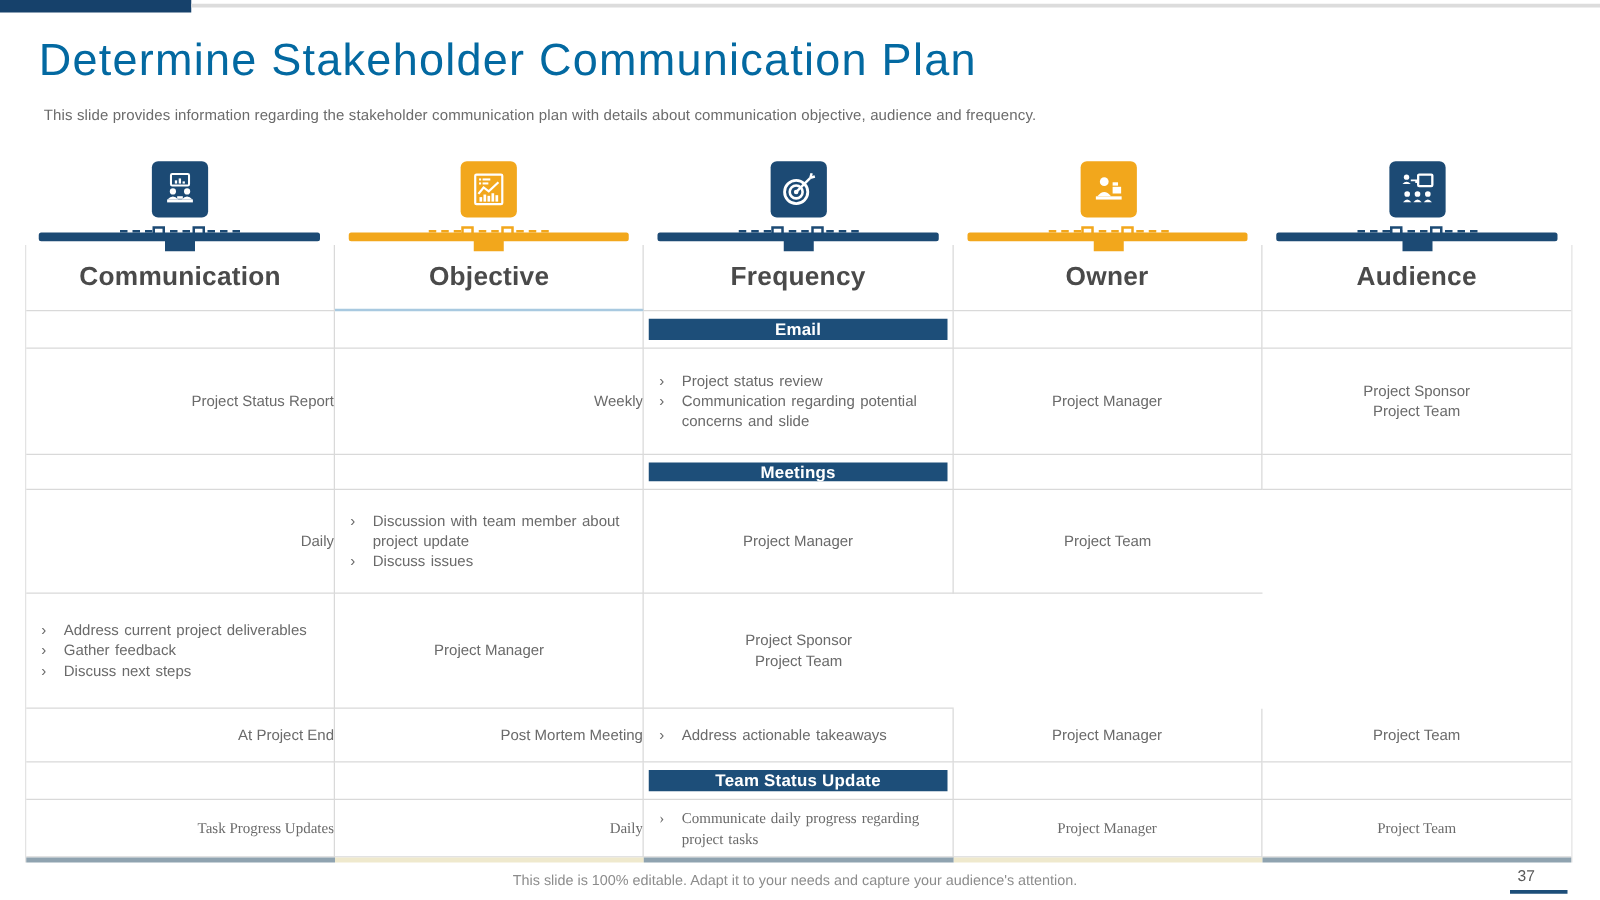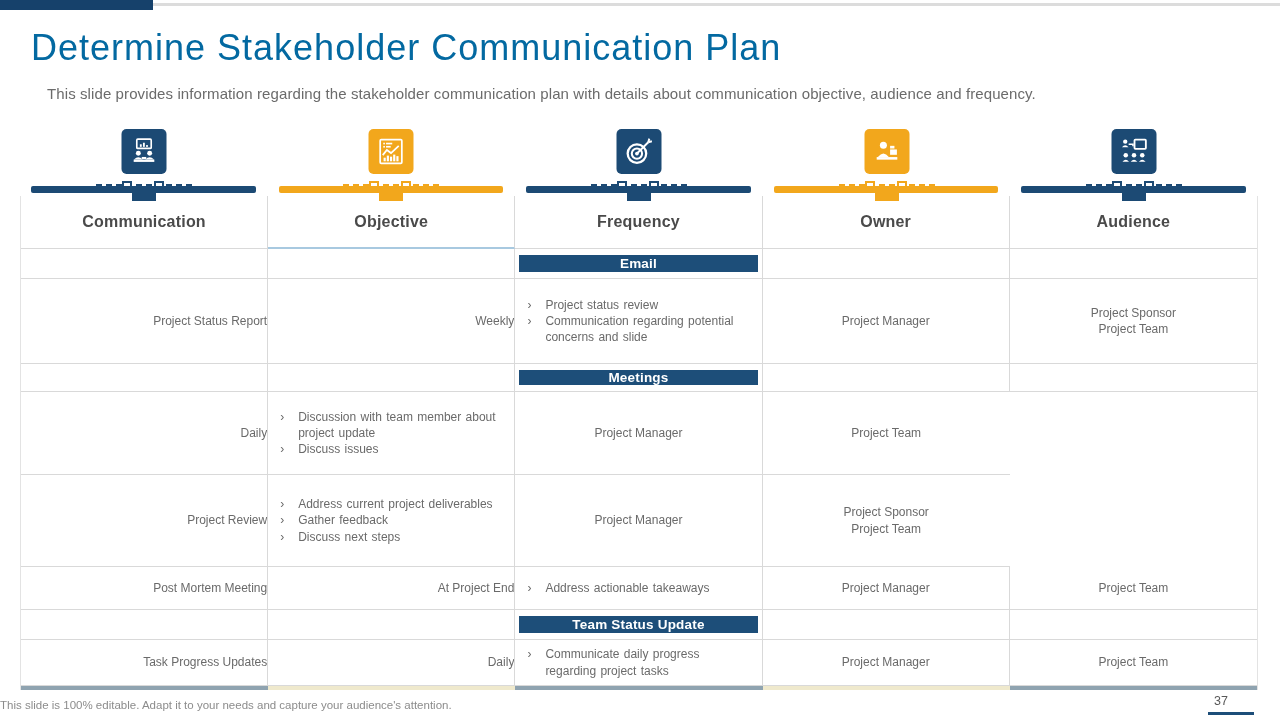--- a/index.html
+++ b/index.html
@@ -10,22 +10,22 @@
   
   .top-blue-bar{position:absolute;left:0;top:0;width:153px;height:10px;background:#16416b;}
   .top-gray-rule{position:absolute;left:153px;top:3px;width:1127px;height:3px;background:#dcdcdc;}
 
   
   .title{
     position:absolute;left:31px;top:27px;width:1100px;
     font-size:36px;font-weight:400;color:#0369a1;letter-spacing:1px;
   }
   .subtitle{
-    position:absolute;left:47px;top:85px;width:1000px;
-    font-size:15px;color:#6b6b6b;letter-spacing:0.1px;
+    position:absolute;left:35px;top:85px;width:1000px;
+    font-size:12px;color:#6b6b6b;letter-spacing:0.1px;
   }
 
   
   .col-deco{position:absolute;top:0;height:206px;}
   .icon-box{
     position:absolute;top:129px;left:50%;transform:translateX(-50%);
     width:45px;height:45px;border-radius:5px;display:flex;align-items:center;justify-content:center;
   }
   .icon-box svg{width:33px;height:33px;display:block;}
   .accent-blue{background:#1c4a74;}
@@ -44,21 +44,21 @@
     position:absolute;left:20px;top:196px;width:1238px;
     border-left:1px solid #e3e3e3;border-right:1px solid #e3e3e3;box-sizing:border-box;
   }
   .trow{display:flex;width:100%;}
   .tcell{
     width:20%;box-sizing:border-box;border-right:1px solid #d9d9d9;border-bottom:1px solid #d9d9d9;
     display:flex;align-items:center;overflow:hidden;
   }
   .tcell:last-child{border-right:none;}
   .header-row .tcell{justify-content:center;}
-  .header-label{font-size:16px;font-weight:700;color:#4a4a4a;letter-spacing:0.2px;}
+  .header-label{font-size:21px;font-weight:700;color:#4a4a4a;letter-spacing:0.2px;}
   .obj-underline{border-bottom:2px solid #a8c9e0;}
 
   .cell-left{justify-content:flex-end;padding-left:13px;}
   .cell-center{justify-content:center;text-align:center;}
   .cell-text{font-size:12px;color:#6a6a6a;line-height:1.35;}
 
   .band-cell{padding:4px;justify-content:flex-end;}
   .band{
     width:100%;height:calc(100% - 4px);background:#1d4e79;color:#ffffff;
     display:flex;align-items:center;justify-content:center;
@@ -68,21 +68,21 @@
   .bullet{display:flex;font-size:12px;color:#6a6a6a;line-height:1.35;word-spacing:1px;}
   .bullet .mark{width:18px;flex:0 0 18px;text-align:left;padding-left:4px;color:#6a6a6a;}
   .bullet .btext{flex:1;}
 
   .accent-bottom-row{display:flex;width:100%;height:4px;}
   .accent-bottom-row .seg{width:20%;}
   .seg-bluegray{background:#8fa3b0;} .seg-cream{background:#efe9cd;}
 
   
   .footer-note{
-    position:absolute;left:0;top:699px;width:1272px;
+    position:absolute;left:0;top:699px;width:1272px;text-align:center;
     font-size:11.5px;color:#8c8c8c;
   }
   .page-number{
     position:absolute;left:1170px;top:694px;width:84px;text-align:right;
     font-size:12.5px;color:#595959;padding-right:26px;box-sizing:border-box;
   }
   .page-rule{position:absolute;left:1208px;top:712px;width:46px;height:3px;background:#1d4e79;}
 </style>
 </head>
 <body>
@@ -287,23 +287,20 @@
         </div>
       </div>
       <div class="tcell cell-center">
         <span class="cell-text">Project Manager</span>
       </div>
       <div class="tcell cell-center">
         <span class="cell-text">Project Team</span>
       </div>
     </div>
     <div class="trow" style="height: 92px;">
-      <div class="tcell cell-left">
-        <span class="cell-text">Project Review</span>
-      </div>
       <div class="tcell obj-cell">
         <div class="bullet">
           <span class="mark">›</span>
           <span class="btext">Address current project deliverables</span>
         </div>
         <div class="bullet">
           <span class="mark">›</span>
           <span class="btext">Gather feedback</span>
         </div>
         <div class="bullet">
@@ -313,24 +310,24 @@
       </div>
       <div class="tcell cell-center">
         <span class="cell-text">Project Manager</span>
       </div>
       <div class="tcell cell-center">
         <span class="cell-text">Project Sponsor<br>Project Team</span>
       </div>
     </div>
     <div class="trow" style="height: 43px;">
       <div class="tcell cell-left">
+        <span class="cell-text">At Project End</span>
+      </div>
+      <div class="tcell cell-left">
         <span class="cell-text">Post Mortem Meeting</span>
-      </div>
-      <div class="tcell cell-left">
-        <span class="cell-text">At Project End</span>
       </div>
       <div class="tcell obj-cell">
         <div class="bullet">
           <span class="mark">›</span>
           <span class="btext">Address actionable takeaways</span>
         </div>
       </div>
       <div class="tcell cell-center">
         <span class="cell-text">Project Manager</span>
       </div>
@@ -340,21 +337,21 @@
     </div>
     <div class="trow" style="height: 30px;">
       <div class="tcell"></div>
       <div class="tcell"></div>
       <div class="tcell band-cell">
         <div class="band">Team Status Update</div>
       </div>
       <div class="tcell"></div>
       <div class="tcell"></div>
     </div>
-    <div class="trow" style="height: 46px;">
+    <div class="trow" style="height: 46px; font-family: Liberation Serif, serif;">
       <div class="tcell cell-left">
         <span class="cell-text">Task Progress Updates</span>
       </div>
       <div class="tcell cell-left">
         <span class="cell-text">Daily</span>
       </div>
       <div class="tcell obj-cell">
         <div class="bullet">
           <span class="mark">›</span>
           <span class="btext">Communicate daily progress regarding project tasks</span>

